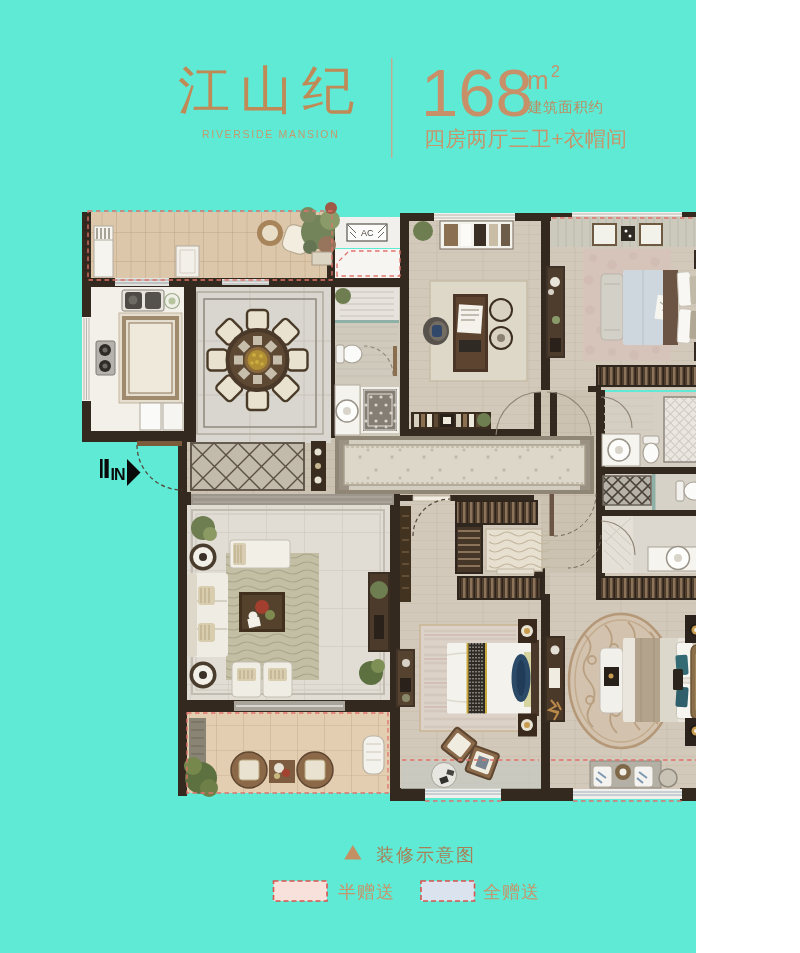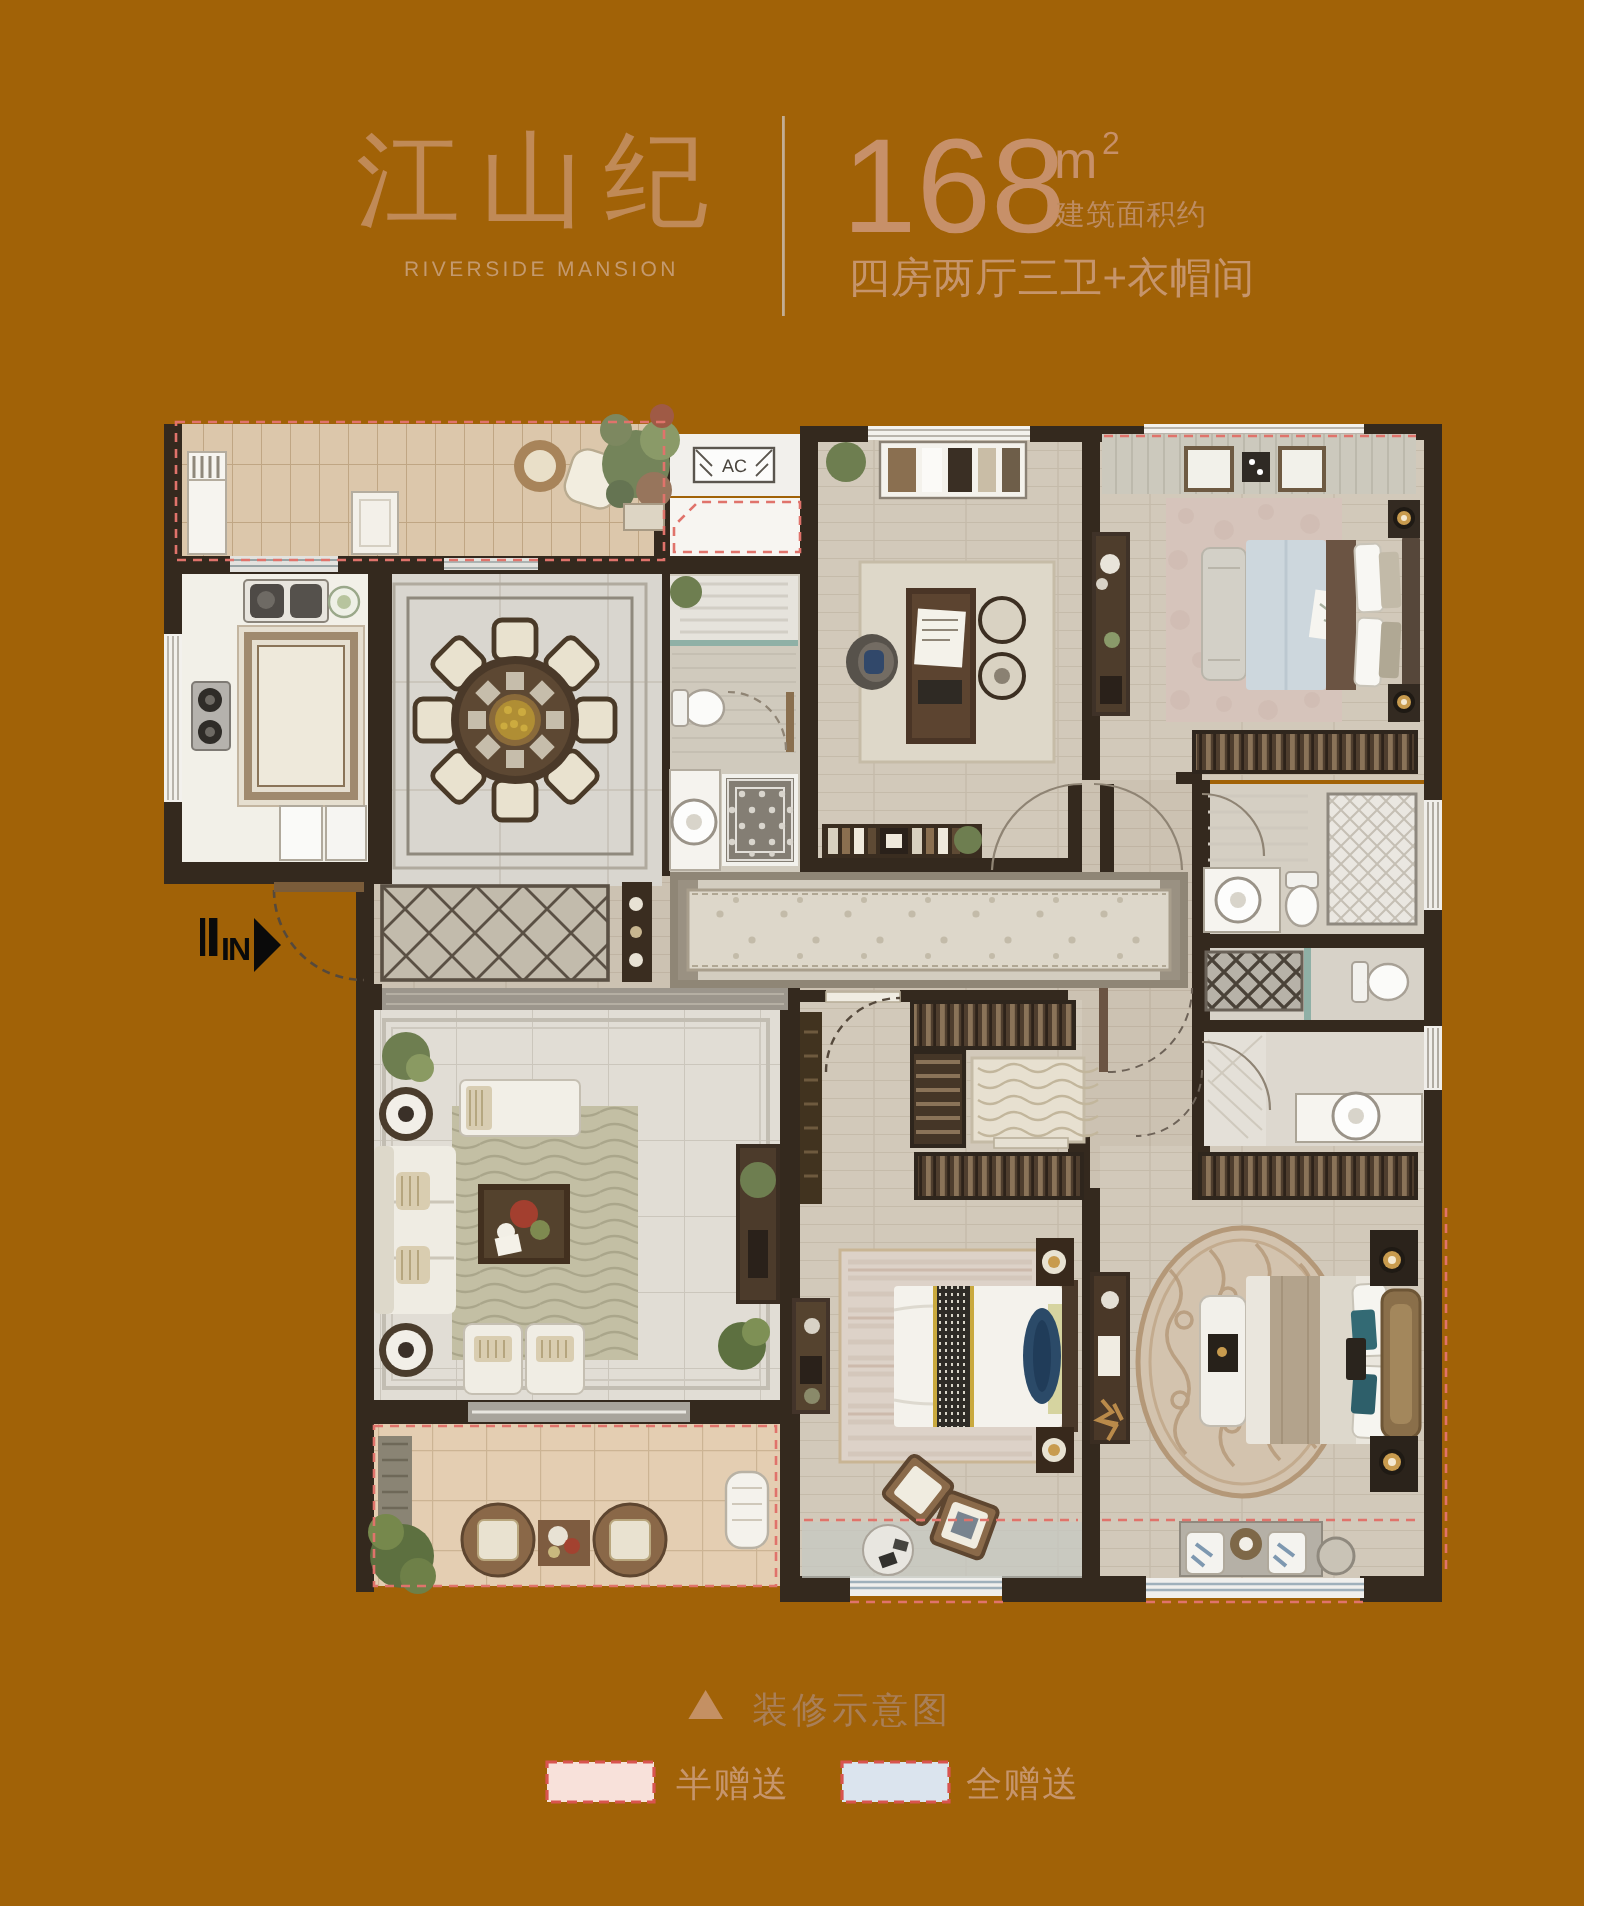--- a/index.html
+++ b/index.html
@@ -1,16 +1,16 @@
 <!DOCTYPE html>
 <html><head>
 <meta charset="utf-8">
 <style>
   html,body{margin:0;padding:0;background:#ffffff;}
-  #page{position:relative;width:792px;height:953px;background:#a16207;overflow:hidden;
+  #page{position:relative;width:696px;height:953px;background:#5eead4;overflow:hidden;
         font-family:"Liberation Sans", sans-serif;}
   svg{position:absolute;top:0;left:0;}
 </style>
 </head>
 <body>
 <div id="page">
 <svg width="800" height="953" viewBox="0 0 800 953">
 <defs>
   <pattern id="tileTan" width="14.5" height="29" patternUnits="userSpaceOnUse">
     <rect width="14.5" height="29" fill="#dcc7ab"></rect>

